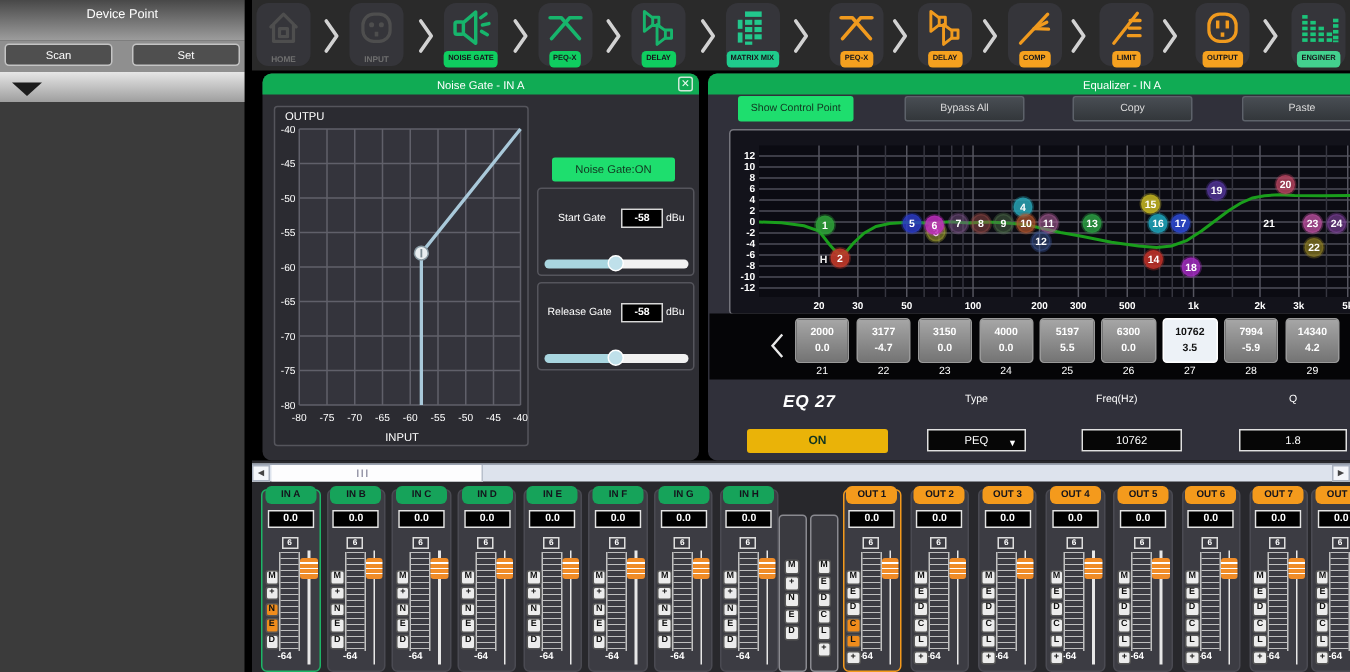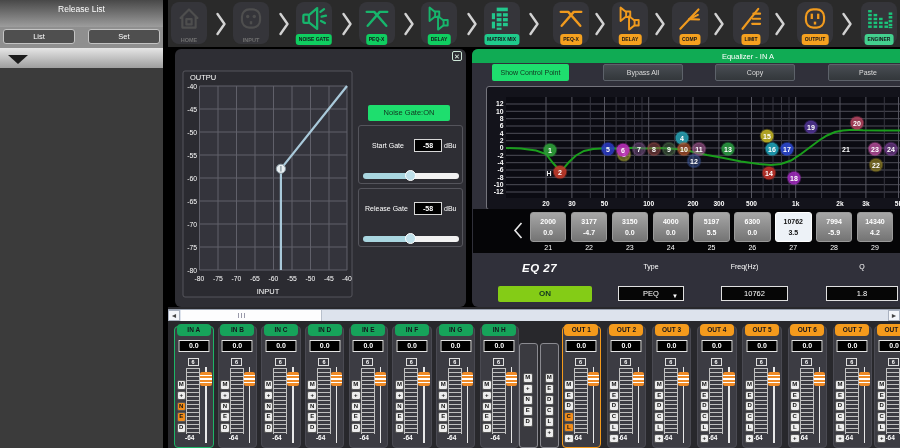--- a/index.html
+++ b/index.html
@@ -23,23 +23,23 @@
 .tpill{position:absolute;left:50%;transform:translateX(-50%);bottom:-1px;height:11px;
   border-radius:3px;color:#16161a;font-size:5px;font-weight:bold;text-align:center;
   line-height:11px;padding:0 3px;white-space:nowrap;}
 .pg{background:#0fce60;}
 .po{background:#f5a11f;}
 .pe{background:#43d08e;}
 .chev{position:absolute;top:10px;}
 </style></head><body>
 
 <div class="abs" id="sb"></div>
-<div class="abs" id="sb-hd">Release List</div>
+<div class="abs" id="sb-hd">Device Point</div>
 <div class="abs" id="sb-btns">
-  <div class="sbtn" style="left:3px;">List</div>
+  <div class="sbtn" style="left:3px;">Scan</div>
   <div class="sbtn" style="left:88px;">Set</div>
 </div>
 <div class="abs" id="sb-dd">
     <div class="abs" id="sb-tri"></div>
   </div>
 
 <div class="abs" id="tb"></div>
 <div class="abs" id="tbrow" style="left:168px;top:0;width:732px;height:47px;overflow:hidden;">
 <div class="tile" style="left:3px;">
  <svg class="tico" width="29" height="29" viewBox="0 0 24 24" fill="none" stroke="#4e4e4e" stroke-width="1.8" stroke-linejoin="round" stroke-linecap="round">
@@ -186,20 +186,22 @@
   <rect x="20" y="7" width="3" height="2"></rect>
         <rect x="20" y="10" width="3" height="2"></rect>
         <rect x="20" y="13.2" width="3" height="2"></rect>
         <rect x="20" y="16.4" width="3" height="2"></rect>
         <rect x="20" y="19" width="3" height="1"></rect>
       </svg>
  <div class="tpill pe">ENGINER</div>
     </div>
 </div>
 <div class="abs" id="ng" style="left:175px;top:49px;width:291px;height:258px;background:#2e2e34;border-radius:6px;">
+ <div class="abs" style="left:0;top:0;width:291px;height:14px;background:#10ab54;border-radius:6px 6px 0 0;
+   color:#fff;font-size:7.5px;text-align:center;line-height:15px;">Noise Gate - IN A</div>
  <div class="abs" style="right:4px;top:2px;width:10px;height:10px;border:1px solid #cfe8d8;border-radius:2px;
    color:#eafbef;font-size:7px;line-height:9px;text-align:center;box-sizing:border-box;">✕</div>
  <svg class="abs" style="left:5px;top:17px;" width="180" height="238" viewBox="0 0 180 238">
   <rect x="3" y="5" width="169" height="226" fill="#2b2b31" stroke="#55555c" stroke-width="1" rx="2"></rect>
       <rect x="19.5" y="20" width="147.5" height="184" fill="#34343c"></rect>
   <g stroke="#60606a" stroke-width="1">
    <path d="M19.5 20 V204 M38 20 V204 M56.5 20 V204 M75 20 V204 M93.5 20 V204 M112 20 V204 M130.5 20 V204 M149 20 V204 M167 20 V204"></path>
    <path d="M19.5 20 H167 M19.5 43 H167 M19.5 66 H167 M19.5 89 H167 M19.5 112 H167 M19.5 135 H167 M19.5 158 H167 M19.5 181 H167 M19.5 204 H167"></path>
   </g>
   <text x="10" y="14" font-size="7.5" fill="#fff">OUTPU</text>
@@ -359,21 +361,21 @@
 <div class="abs" style="left:261.1px;top:3px;width:36.5px;height:30px;background:linear-gradient(#a6a6a6,#747474);color:#fff;border:1px solid #9a9a9a;border-radius:3px;box-sizing:border-box;font-size:7px;font-weight:bold;text-align:center;line-height:1.6;padding-top:3px;">6300<br>0.0</div>
 <div class="abs" style="left:261.1px;top:35px;width:36.5px;color:#fff;font-size:7px;text-align:center;">26</div>
 <div class="abs" style="left:302.0px;top:3px;width:36.5px;height:30px;background:#edf2f7;color:#111;border:1px solid #fff;border-radius:3px;box-sizing:border-box;font-size:7px;font-weight:bold;text-align:center;line-height:1.6;padding-top:3px;">10762<br>3.5</div>
 <div class="abs" style="left:302.0px;top:35px;width:36.5px;color:#fff;font-size:7px;text-align:center;">27</div>
 <div class="abs" style="left:342.8px;top:3px;width:36.5px;height:30px;background:linear-gradient(#a6a6a6,#747474);color:#fff;border:1px solid #9a9a9a;border-radius:3px;box-sizing:border-box;font-size:7px;font-weight:bold;text-align:center;line-height:1.6;padding-top:3px;">7994<br>-5.9</div>
 <div class="abs" style="left:342.8px;top:35px;width:36.5px;color:#fff;font-size:7px;text-align:center;">28</div>
 <div class="abs" style="left:383.7px;top:3px;width:36.5px;height:30px;background:linear-gradient(#a6a6a6,#747474);color:#fff;border:1px solid #9a9a9a;border-radius:3px;box-sizing:border-box;font-size:7px;font-weight:bold;text-align:center;line-height:1.6;padding-top:3px;">14340<br>4.2</div>
 <div class="abs" style="left:383.7px;top:35px;width:36.5px;color:#fff;font-size:7px;text-align:center;">29</div>
 </div>
 <div class="abs" style="left:50px;top:213px;color:#fff;font-size:11.5px;font-weight:bold;letter-spacing:.5px;font-style:italic;">EQ 27</div>
-<div class="abs" style="left:26px;top:237px;width:94px;height:16px;background:#84cc16;border-radius:2px;color:#123520;font-size:8px;font-weight:bold;text-align:center;line-height:16px;">ON</div>
+<div class="abs" style="left:26px;top:237px;width:94px;height:16px;background:#eab308;border-radius:2px;color:#123520;font-size:8px;font-weight:bold;text-align:center;line-height:16px;">ON</div>
 <div class="abs" style="left:146px;top:214px;width:66px;color:#fff;font-size:7px;text-align:center;">Type</div>
 <div class="abs" style="left:146px;top:237px;width:66px;height:15px;background:#060606;border:1px solid #e0e0e0;box-sizing:border-box;color:#fff;font-size:7.5px;text-align:center;line-height:13px;">PEQ<span style="position:absolute;right:5px;top:3px;font-size:6px;">▼</span></div>
 <div class="abs" style="left:229px;top:214px;width:87px;color:#fff;font-size:7px;text-align:center;">Freq(Hz)</div>
 <div class="abs" style="left:249px;top:237px;width:67px;height:15px;background:#060606;border:1px solid #e0e0e0;box-sizing:border-box;color:#fff;font-size:7.5px;text-align:center;line-height:13px;">10762</div>
 <div class="abs" style="left:354px;top:214px;width:72px;color:#fff;font-size:7px;text-align:center;">Q</div>
 <div class="abs" style="left:354px;top:237px;width:72px;height:15px;background:#060606;border:1px solid #e0e0e0;box-sizing:border-box;color:#fff;font-size:7.5px;text-align:center;line-height:13px;">1.8</div>
 </div>
 <div class="abs" style="left:168px;top:307px;width:732px;height:141px;background:#28282c;overflow:hidden;">
 <div class="abs" style="left:0;top:2px;width:732px;height:12px;background:#dde3ed;border-top:1px solid #9aa2b0;box-sizing:border-box;">
       <div class="abs" style="left:0;top:0;width:12px;height:11px;background:#f4f6fa;border:1px solid #aab2c0;box-sizing:border-box;color:#444;font-size:7px;line-height:10px;text-align:center;">◄</div>

